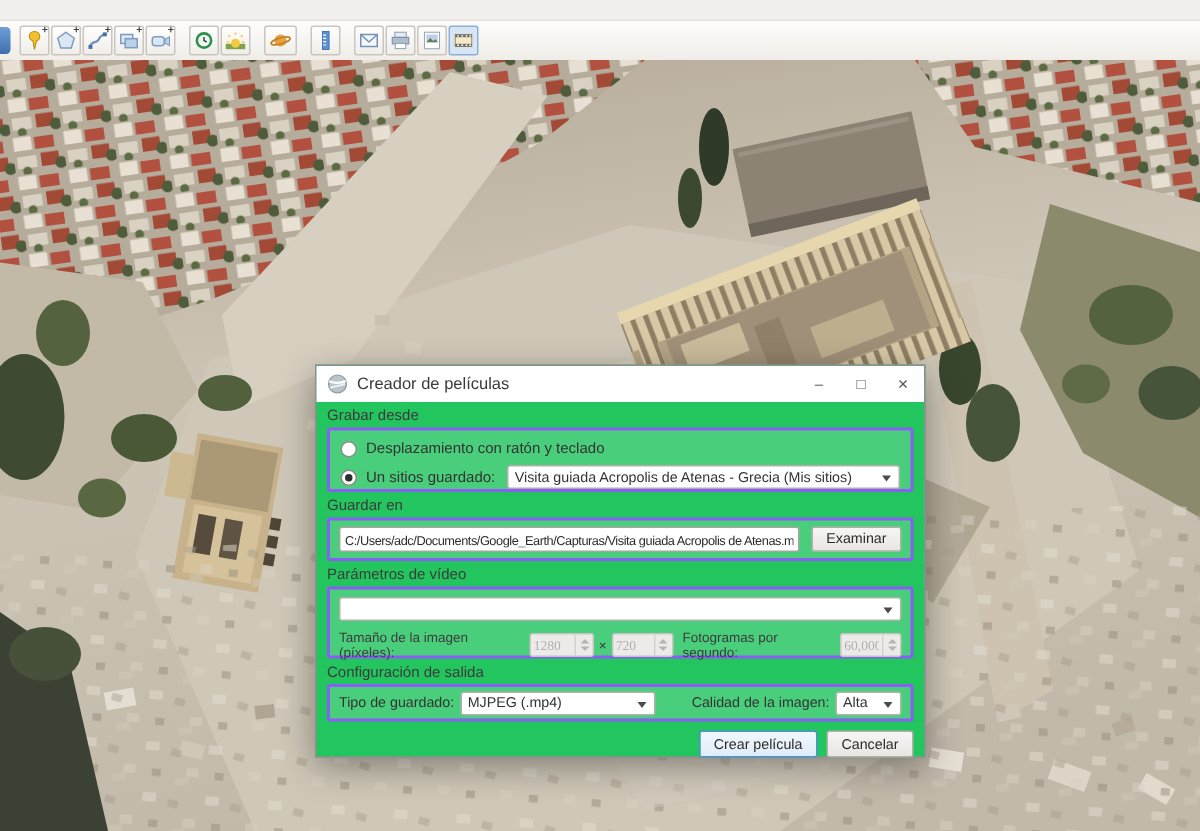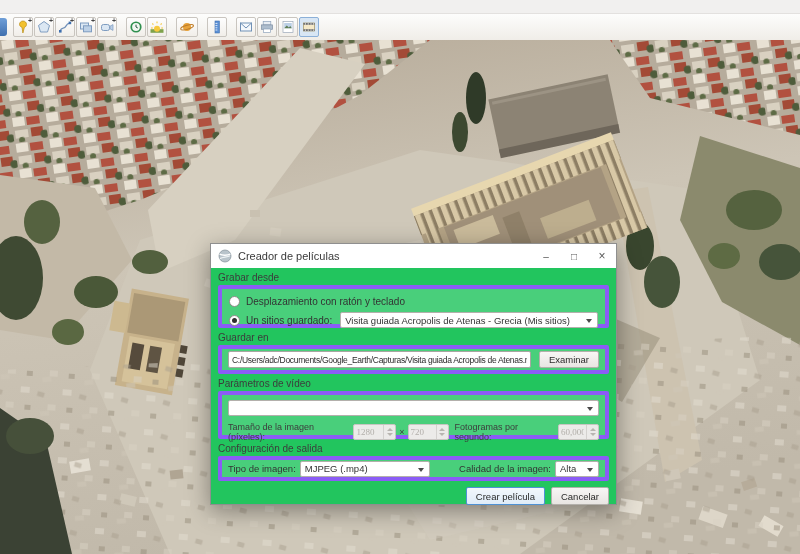--- a/index.html
+++ b/index.html
@@ -19,21 +19,21 @@
   #map-view svg{display:block;}
 
   
   #dialog{position:absolute;left:210px;top:243px;width:407px;height:262px;background:#22c55e;border:1px solid #8f8f8f;box-shadow:0 6px 22px rgba(0,0,0,.38);box-sizing:border-box;font-size:9.5px;color:#333;}
   #dlg-titlebar{height:24px;background:#ffffff;display:flex;align-items:center;padding-left:7px;}
   #dlg-title{font-size:11px;color:#3a3a3a;margin-left:6px;flex:1;}
   .win-ctl{width:28px;height:24px;display:flex;align-items:center;justify-content:center;color:#5a5a5a;font-size:10px;}
   .win-ctl.close{font-size:12px;}
   #dlg-body{padding:0 7px;}
   .sec-label{font-size:10px;color:#3c3c3c;line-height:12px;margin-top:4px;}
-  .gbox{border:4px solid #8b5cf6;border-radius:2px;background:rgba(255,255,255,.18);box-sizing:border-box;margin-top:1px;}
+  .gbox{border:2px solid #8b5cf6;border-radius:2px;background:rgba(255,255,255,.18);box-sizing:border-box;margin-top:1px;}
   #gb-grabar{height:43px;padding:4px 7px 0 7px;}
   .radio-row{display:flex;align-items:center;height:16px;}
   .radio{width:11px;height:11px;border:1px solid #8e8c88;border-radius:50%;background:#fff;box-sizing:border-box;margin-right:6px;flex:none;display:flex;align-items:center;justify-content:center;}
   .radio.checked::after{content:"";width:5px;height:5px;border-radius:50%;background:#2e2e2e;}
   .radio-label{font-size:10px;color:#333;}
   .combo{height:16px;background:#fff;border:1px solid #b3b0ac;border-radius:2px;display:flex;align-items:center;padding:0 18px 0 4px;position:relative;box-sizing:border-box;overflow:hidden;white-space:nowrap;}
   .combo .arrow{position:absolute;right:5px;top:6px;width:0;height:0;border-left:3.5px solid transparent;border-right:3.5px solid transparent;border-top:4px solid #4a4a4a;}
   #tour-combo{flex:1;margin-left:8px;font-size:9.5px;}
   #gb-guardar{height:29px;display:flex;align-items:center;padding:0 6px;gap:8px;}
   #path-input{flex:1;height:17px;border:1px solid #a8a6a2;border-radius:2px;background:#fff;font-family:"Liberation Sans",sans-serif;font-size:8.5px;letter-spacing:-0.3px;color:#2b2b2b;padding:0 3px;box-sizing:border-box;}
@@ -352,21 +352,21 @@
             <span class="arrows">
                 <span class="up"></span>
                 <span class="down"></span>
               </span>
           </div>
         </div>
       </div>
 
       <div class="sec-label">Configuración de salida</div>
       <div class="gbox" id="gb-salida">
-        <span>Tipo de imagen:</span>
+        <span>Tipo de guardado:</span>
         <div class="combo" id="type-combo">
           <span>MJPEG (.mp4)</span>
           <span class="arrow"></span>
         </div>
         <span class="spacer"></span>
         <span>Calidad de la imagen:</span>
         <div class="combo" id="quality-combo">
           <span>Alta</span>
           <span class="arrow"></span>
         </div>

